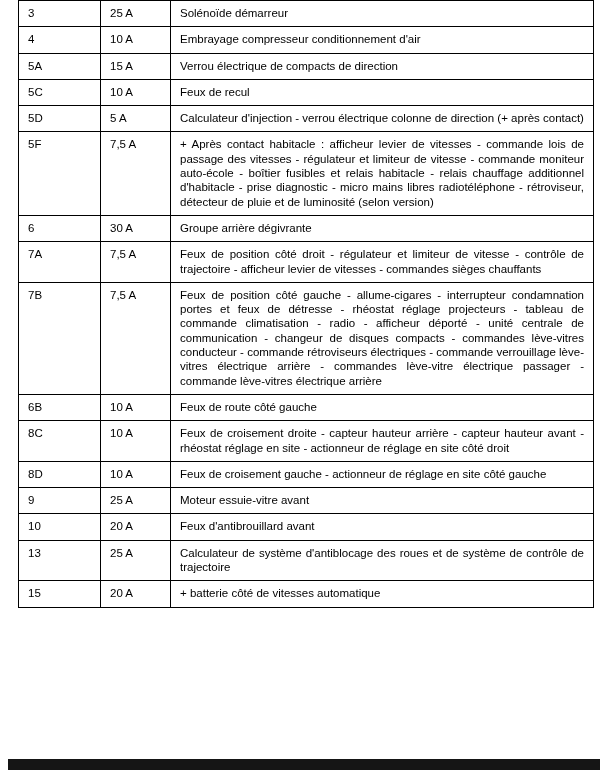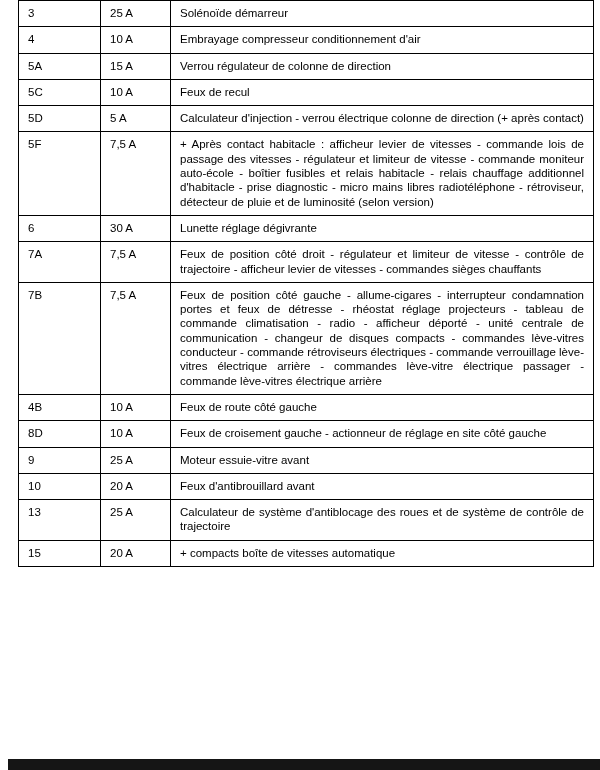--- a/index.html
+++ b/index.html
@@ -72,56 +72,61 @@
           <td class="desc">Solénoïde démarreur</td>
         </tr>
         <tr>
           <td class="fuse">4</td>
           <td class="amp">10 A</td>
           <td class="desc">Embrayage compresseur conditionnement d'air</td>
         </tr>
         <tr>
           <td class="fuse">5A</td>
           <td class="amp">15 A</td>
-          <td class="desc">Verrou régulateur de colonne de direction</td>
+          <td class="desc">Verrou électrique de compacts de direction</td>
         </tr>
         <tr>
           <td class="fuse">5C</td>
           <td class="amp">10 A</td>
           <td class="desc">Feux de recul</td>
         </tr>
         <tr>
           <td class="fuse">5D</td>
           <td class="amp">5 A</td>
           <td class="desc">Calculateur d'injection - verrou électrique colonne de direction (+ après contact)</td>
         </tr>
         <tr>
           <td class="fuse">5F</td>
           <td class="amp">7,5 A</td>
           <td class="desc">+ Après contact habitacle : afficheur levier de vitesses - commande lois de passage des vitesses - régulateur et limiteur de vitesse - commande moniteur auto-école - boîtier fusibles et relais habitacle - relais chauffage additionnel d'habitacle - prise diagnostic - micro mains libres radiotéléphone - rétroviseur, détecteur de pluie et de luminosité (selon version)</td>
         </tr>
         <tr>
           <td class="fuse">6</td>
           <td class="amp">30 A</td>
-          <td class="desc">Lunette réglage dégivrante</td>
+          <td class="desc">Groupe arrière dégivrante</td>
         </tr>
         <tr>
           <td class="fuse">7A</td>
           <td class="amp">7,5 A</td>
           <td class="desc">Feux de position côté droit - régulateur et limiteur de vitesse - contrôle de trajectoire - afficheur levier de vitesses - commandes sièges chauffants</td>
         </tr>
         <tr>
           <td class="fuse">7B</td>
           <td class="amp">7,5 A</td>
           <td class="desc">Feux de position côté gauche - allume-cigares - interrupteur condamnation portes et feux de détresse - rhéostat réglage projecteurs - tableau de commande climatisation - radio - afficheur déporté - unité centrale de communication - changeur de disques compacts - commandes lève-vitres conducteur - commande rétroviseurs électriques - commande verrouillage lève-vitres électrique arrière - commandes lève-vitre électrique passager - commande lève-vitres électrique arrière</td>
         </tr>
         <tr>
-          <td class="fuse">4B</td>
+          <td class="fuse">6B</td>
           <td class="amp">10 A</td>
           <td class="desc">Feux de route côté gauche</td>
+        </tr>
+        <tr>
+          <td class="fuse">8C</td>
+          <td class="amp">10 A</td>
+          <td class="desc">Feux de croisement droite - capteur hauteur arrière - capteur hauteur avant - rhéostat réglage en site - actionneur de réglage en site côté droit</td>
         </tr>
         <tr>
           <td class="fuse">8D</td>
           <td class="amp">10 A</td>
           <td class="desc">Feux de croisement gauche - actionneur de réglage en site côté gauche</td>
         </tr>
         <tr>
           <td class="fuse">9</td>
           <td class="amp">25 A</td>
           <td class="desc">Moteur essuie-vitre avant</td>
@@ -132,19 +137,19 @@
           <td class="desc">Feux d'antibrouillard avant</td>
         </tr>
         <tr>
           <td class="fuse">13</td>
           <td class="amp">25 A</td>
           <td class="desc">Calculateur de système d'antiblocage des roues et de système de contrôle de trajectoire</td>
         </tr>
         <tr>
           <td class="fuse">15</td>
           <td class="amp">20 A</td>
-          <td class="desc">+ compacts boîte de vitesses automatique</td>
+          <td class="desc">+ batterie côté de vitesses automatique</td>
         </tr>
       </tbody>
   </table>
 </div>
 
 <div class="bottom-bar"></div>
 
 </body></html>

